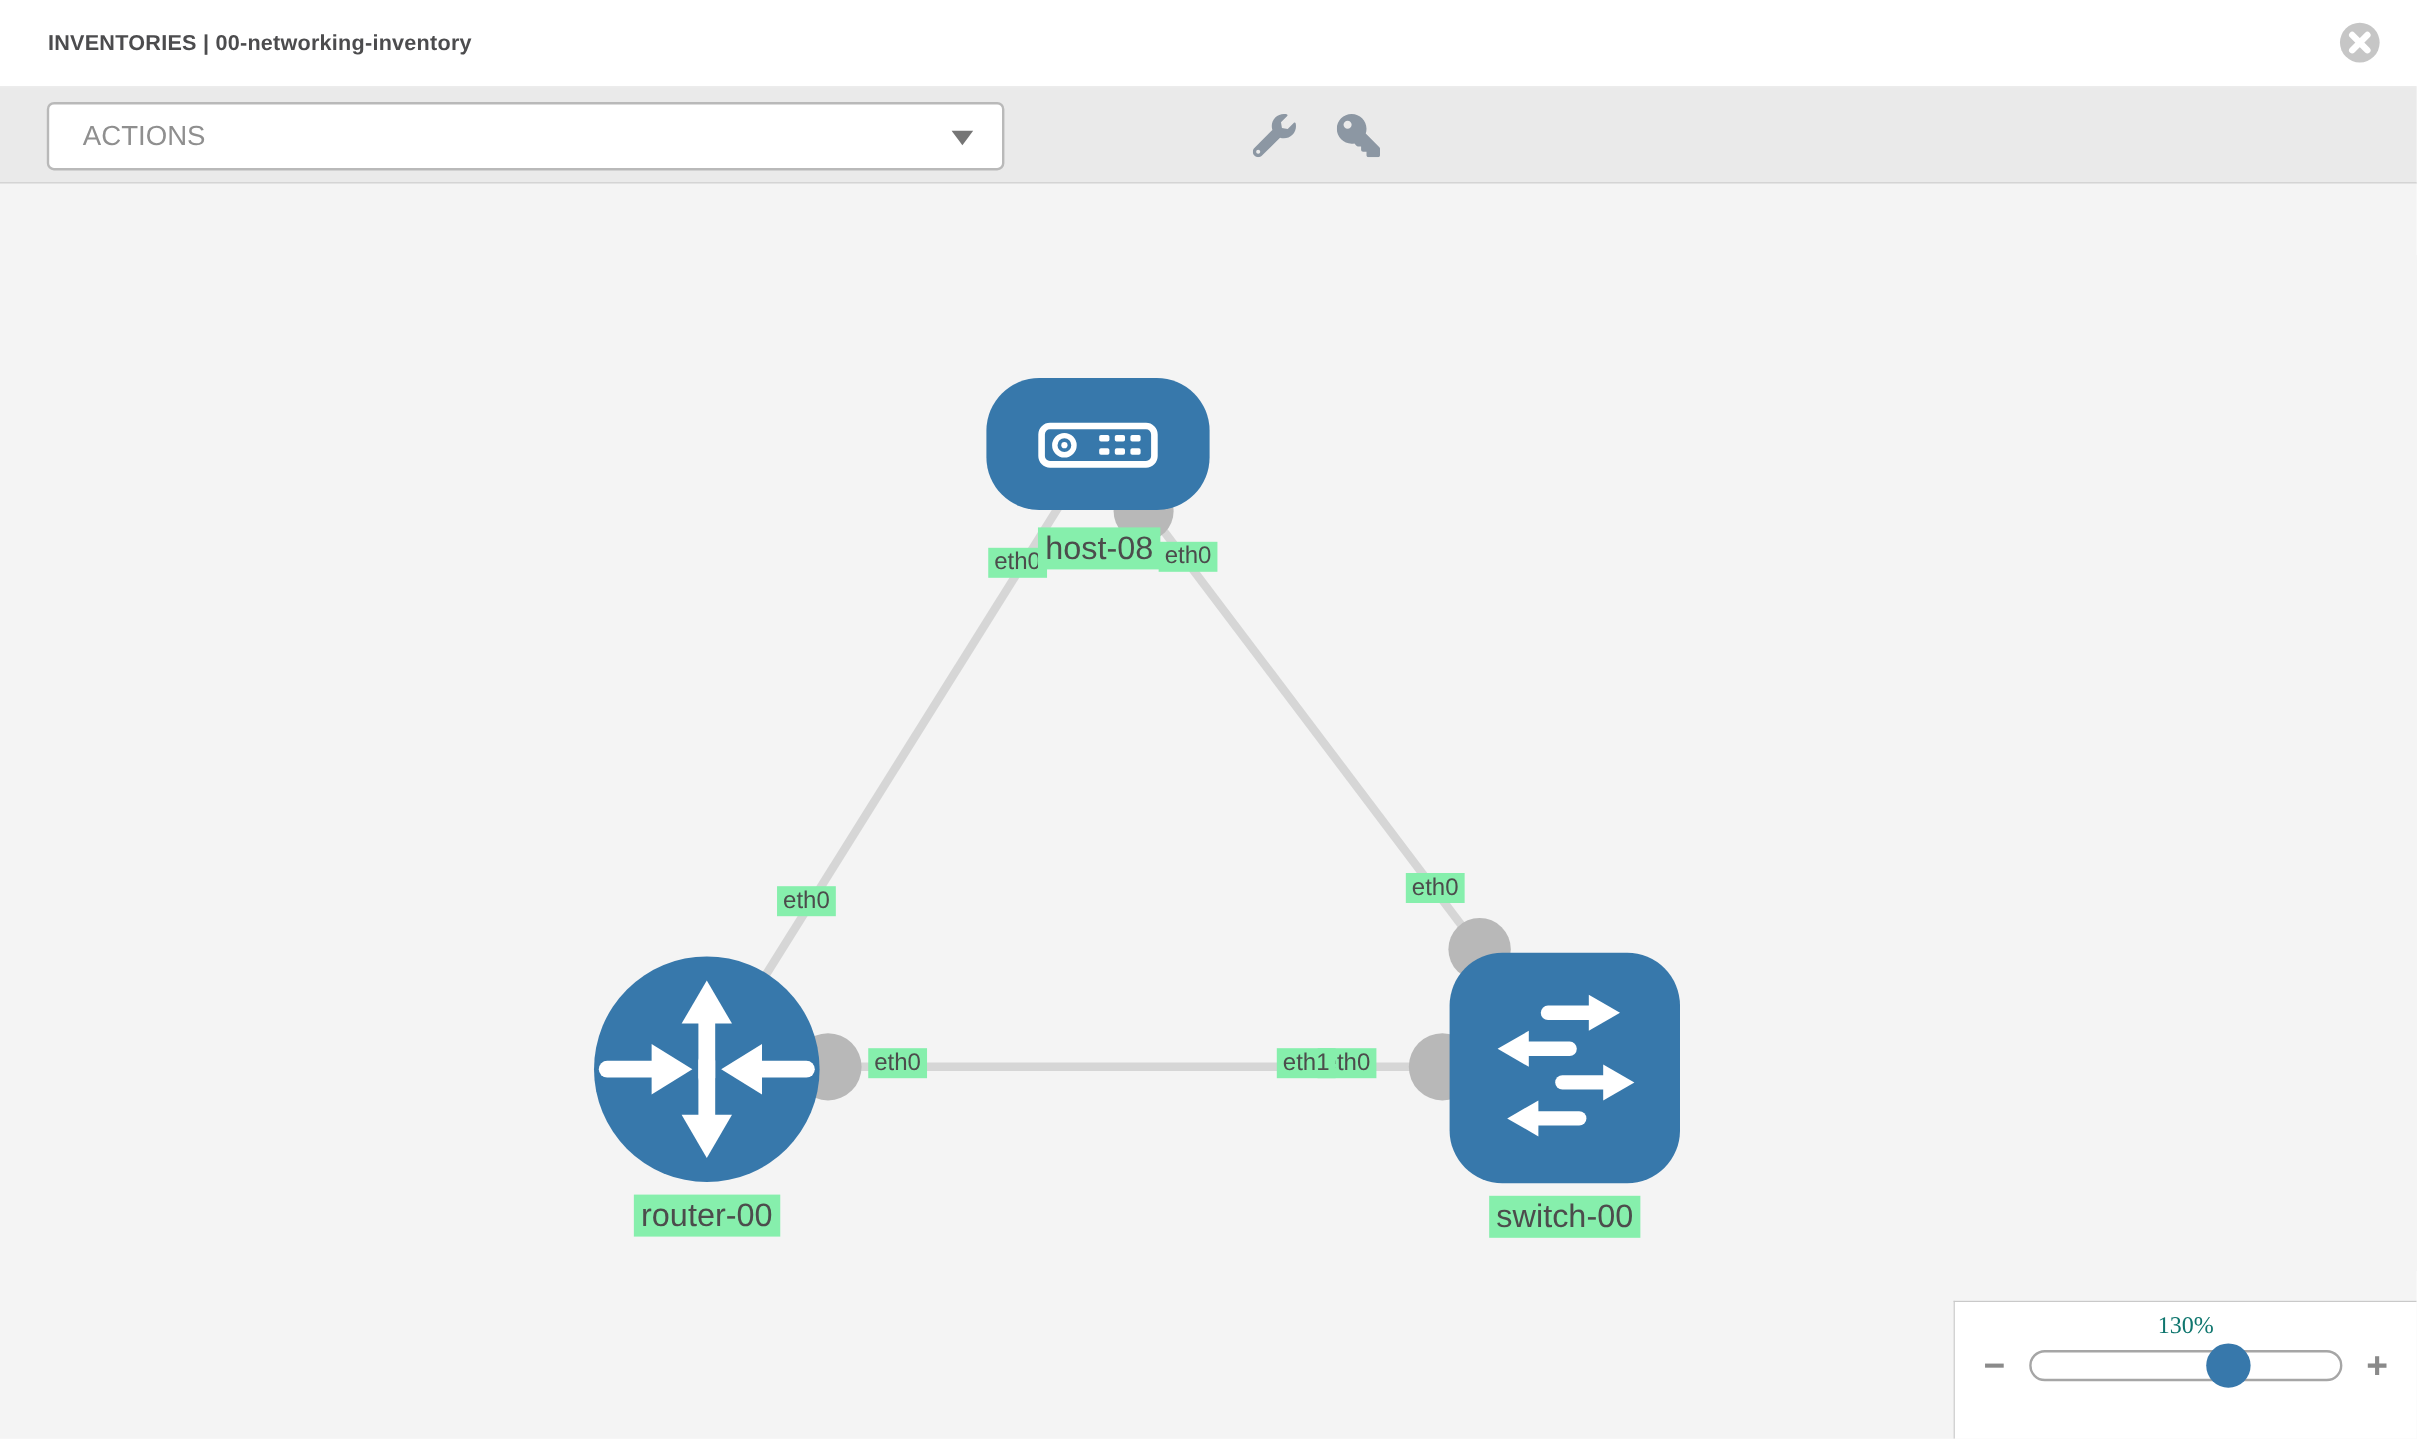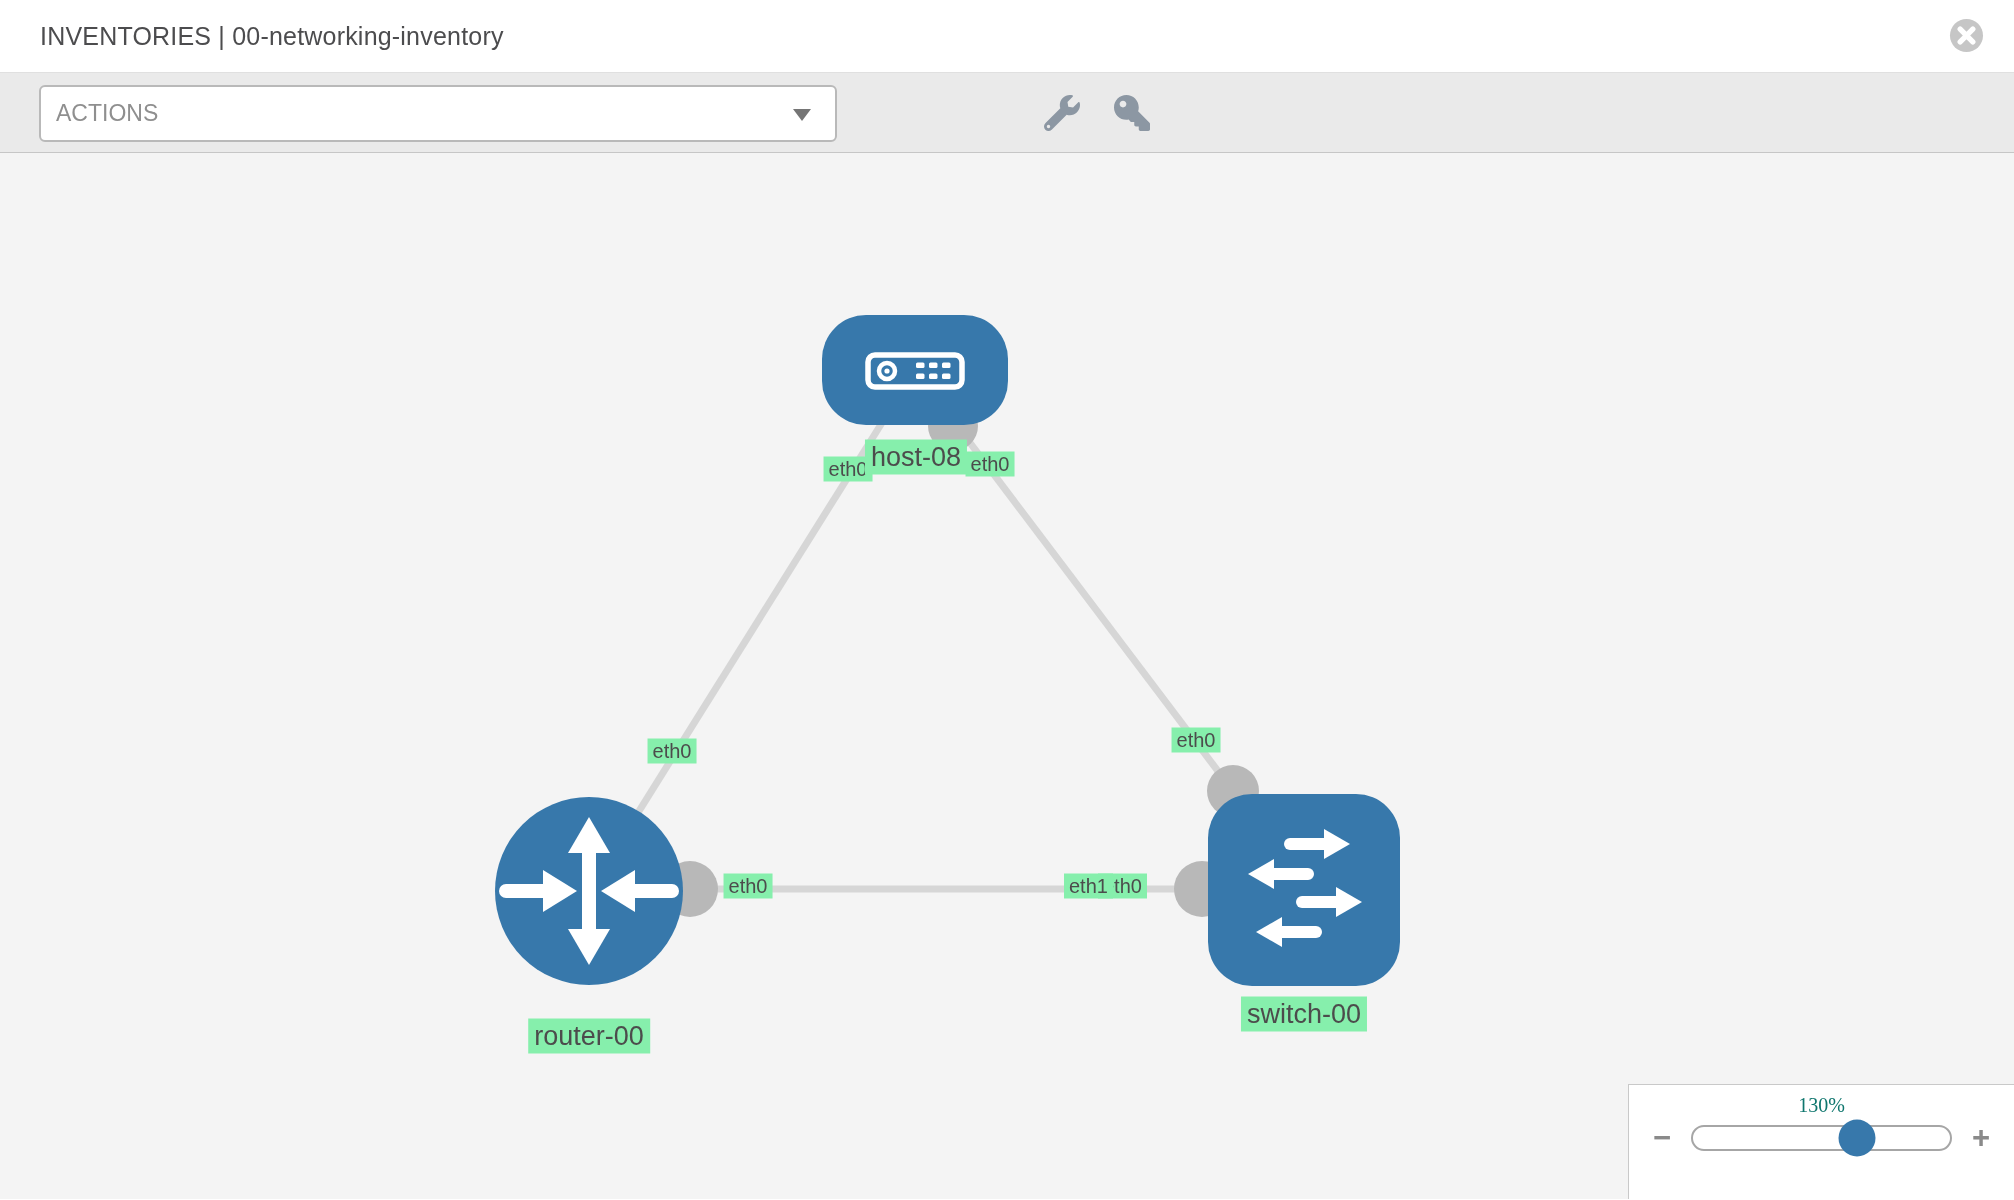--- a/index.html
+++ b/index.html
@@ -6,39 +6,39 @@
   body { background: #fff; font-family: "Liberation Sans", sans-serif; }
   .screen { position: relative; width: 2014px; height: 1200px; background: #fff; overflow: hidden; }
 
   
   .hdr {
     position: relative; height: 73px; background: #fff;
     border-bottom: 1px solid #e0e0e0;
     display: flex; align-items: center;
   }
   .hdr-title {
-    margin-left: 40px; font-size: 25px; font-weight: 400; color: #4c4c4e;
+    margin-left: 40px; font-size: 18px; font-weight: 700; color: #4c4c4e;
     letter-spacing: .2px;
   }
   .close-btn {
     position: absolute; right: 30px; top: 18px; width: 35px; height: 35px;
     cursor: pointer;
   }
 
   
   .toolbar {
     position: relative; height: 80px; background: #eaeaea;
     border-bottom: 1px solid #c6c6c6;
   }
   .fake-select {
     position: absolute; top: 12px; height: 57px; background: #fff;
     border: 2px solid #b9b9b9; border-radius: 6px;
     display: flex; align-items: center; cursor: pointer;
   }
-  .fake-select .sel-text { margin-left: 15px; font-size: 23px; color: #8f8f8f; }
+  .fake-select .sel-text { margin-left: 28px; font-size: 23px; color: #8f8f8f; }
   .caret {
     position: absolute; right: 24px; top: 50%; margin-top: -5px;
     width: 0; height: 0;
     border-left: 9px solid transparent; border-right: 9px solid transparent;
     border-top: 12px solid #757575;
   }
   .sel-actions { left: 39px;  width: 798px; }
   .sel-search  { left: 1185px; width: 784px; }
   .tool-icons {
     position: absolute; left: 1044px; top: 0; height: 100%;
@@ -187,21 +187,21 @@
 
     <div class="ilabel" style="left:848px;  top:316px;">eth0</div>
     <div class="ilabel" style="left:672px;  top:598px;">eth0</div>
     <div class="ilabel" style="left:990px;  top:311px;">eth0</div>
     <div class="ilabel" style="left:1196px; top:587px;">eth0</div>
     <div class="ilabel" style="left:748px;  top:733px;">eth0</div>
     <div class="ilabel anchor-left" style="left:1098px; top:733px;">eth0</div>
     <div class="ilabel anchor-left" style="left:1064px; top:733px;">eth1</div>
 
     <div class="nlabel" style="left:916px;  top:304px;">host-08</div>
-    <div class="nlabel" style="left:589px;  top:860px;margin-top:23px;">router-00</div>
+    <div class="nlabel" style="left:589px;  top:860px;">router-00</div>
     <div class="nlabel" style="left:1304px; top:861px;">switch-00</div>
 
     <div class="zoom-panel">
       <div class="zoom-level">130%</div>
       <div class="zoom-row">
         <span class="zoom-btn">−</span>
         <div class="zoom-track">
           <div class="zoom-handle"></div>
         </div>
         <span class="zoom-btn">+</span>

